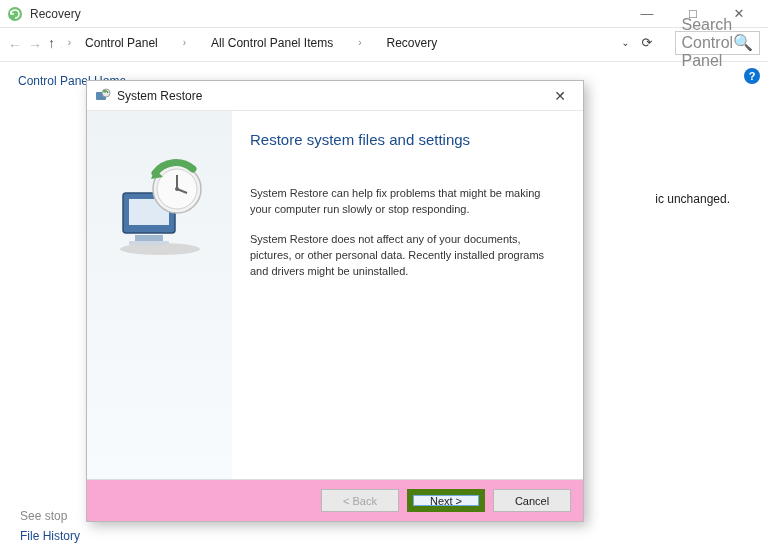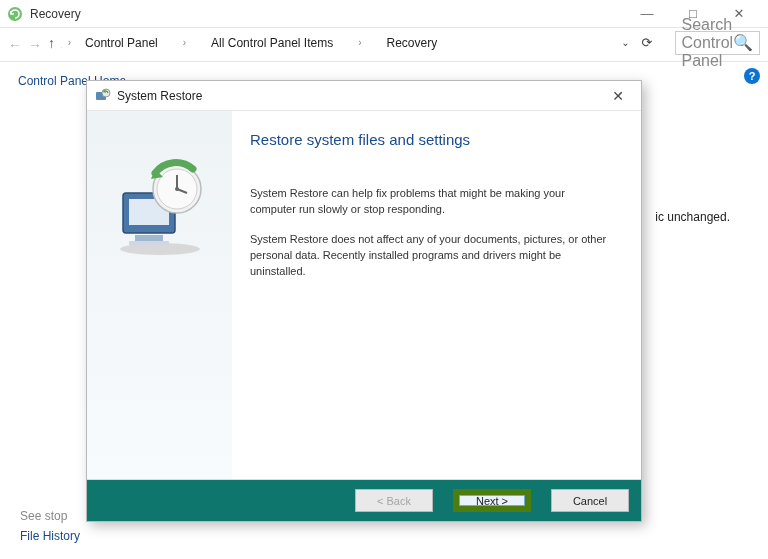--- a/index.html
+++ b/index.html
@@ -22,36 +22,36 @@
 .bc-end { display:flex; align-items:center; gap:4px; margin-left: 170px; }
 .dd { color:#444; font-size: 10px; padding: 2px 4px; }
 .refresh { color:#444; font-size: 13px; padding: 2px 4px; }
 .searchbox { margin-left: 12px; flex: 1; height: 24px; border: 1px solid #ccc; display: flex; align-items: center; padding: 0 6px; font-size: 16px; color: #888; }
 .searchbox .mag { margin-left: auto; color: #666; }
 
 
 .content { position: relative; height: calc(559px - 28px - 34px); padding: 12px 18px; }
 .cphome { font-size: 12px; color: #1a4b8c; }
 .help-icon { position: absolute; top: 6px; right: 8px; width: 16px; height: 16px; background: #0b73d1; color: #fff; border-radius: 50%; display:flex; align-items:center; justify-content:center; font-size:11px; font-weight:bold; }
-.bg-text { position:absolute; color:#222; font-size:12px; top:148px; right:38px; }
+.bg-text { position:absolute; color:#222; font-size:12px; top:130px; right:38px; }
 .seealso { position:absolute; bottom:36px; left:20px; font-size:12px; color:#888; }
 .filehistory { position:absolute; bottom:16px; left:20px; font-size:12px; color:#1a4b8c; }
 
 
-.dialog { position:absolute; top:80px; left:86px; width:556px; height:442px; background:#fff; border:1px solid #b9b9b9; box-shadow: 4px 4px 12px rgba(0,0,0,0.25); display:flex; flex-direction:column; }
+.dialog { position:absolute; top:80px; left:86px; width:498px; height:442px; background:#fff; border:1px solid #b9b9b9; box-shadow: 4px 4px 12px rgba(0,0,0,0.25); display:flex; flex-direction:column; }
 .dlg-title { height:30px; display:flex; align-items:center; padding:0 8px; border-bottom:1px solid #e8e8e8; }
 .dlg-title .icon { width:16px; height:16px; margin-right:6px; }
 .dlg-title .txt { font-size:12px; color:#222; }
 .dlg-close { margin-left:auto; width:30px; height:24px; display:flex; align-items:center; justify-content:center; font-size:14px; color:#444; }
 .dlg-body { flex:1; display:flex; }
 .dlg-left { width:145px; background:linear-gradient(180deg,#eef3f6 0%,#f8fbfd 100%); display:flex; align-items:flex-start; justify-content:center; padding-top:40px; }
 .dlg-right { flex:1; padding:20px 28px 10px 18px; }
 .dlg-heading { font-size:15px; color:#1a4b8c; margin-bottom:38px; }
 .dlg-p { font-size:11px; color:#333; line-height:1.45; margin-bottom:14px; }
-.dlg-footer { height:42px; background:#0f766e; border-top:1px solid #dcdcdc; display:flex; align-items:center; justify-content:flex-end; padding:0 12px; gap:20px; }
+.dlg-footer { height:42px; background:#f9a8d4; border-top:1px solid #dcdcdc; display:flex; align-items:center; justify-content:flex-end; padding:0 12px; gap:8px; }
 .btn { min-width:78px; height:23px; background:#e9e9e9; border:1px solid #b8b8b8; font-size:11px; color:#222; display:flex; align-items:center; justify-content:center; }
 .btn.disabled { color:#a5a5a5; }
 .btn.primary { border:6px solid #4d7c0f; box-shadow: inset 0 0 0 1px #6fa9e0; background:#eaf2fb; }
 </style>
 </head>
 <body>
 
 <div class="titlebar">
   <span class="app-icon">
     <svg viewBox="0 0 18 18">

